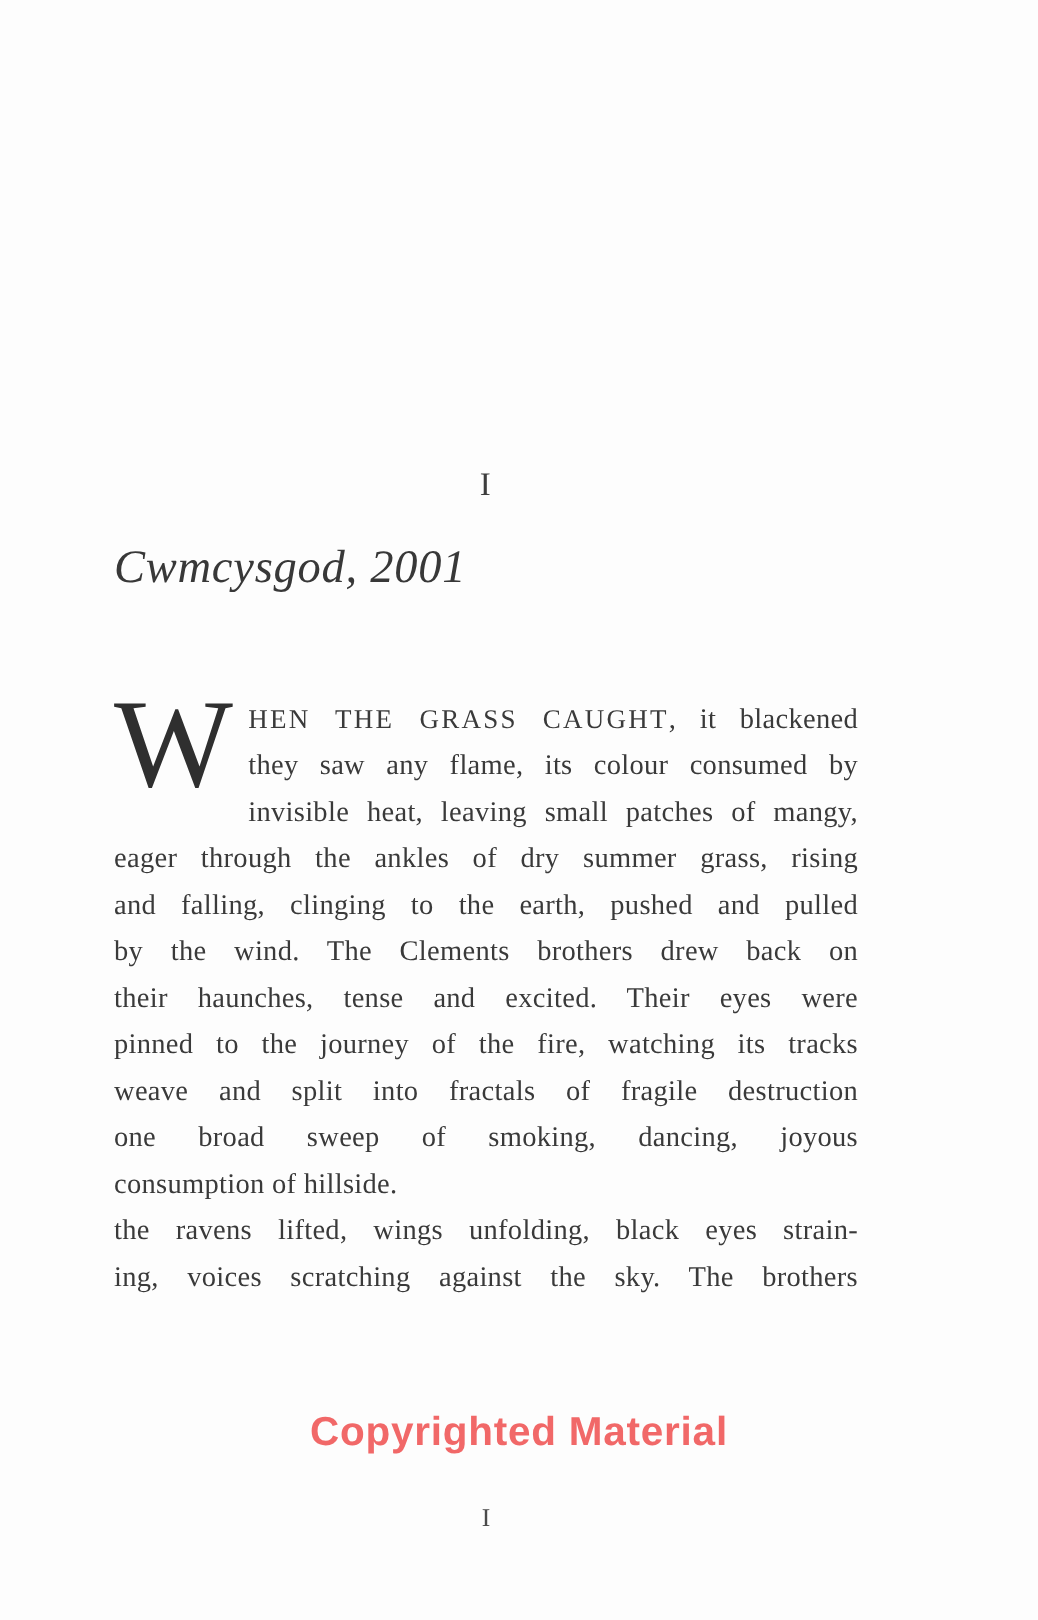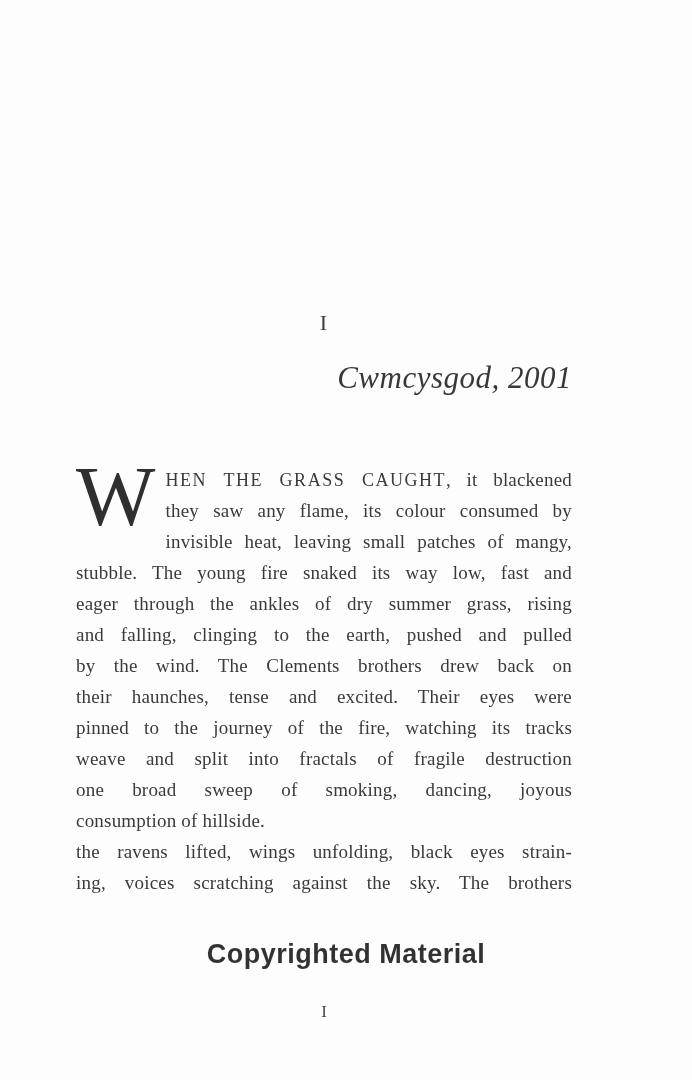--- a/index.html
+++ b/index.html
@@ -24,21 +24,21 @@
     text-align: center;
     font-size: 22px;
     letter-spacing: 1px;
     color: #3d3d3d;
   }
   .chapter-title {
     position: absolute;
     top: 360px;
     left: 76px;
     width: 496px;
-    text-align: right;
+    text-align: left;
     font-style: italic;
     font-size: 31px;
     letter-spacing: 0.5px;
     color: #383838;
   }
   .body-text {
     position: absolute;
     top: 464px;
     left: 76px;
     width: 496px;
@@ -73,21 +73,21 @@
   .watermark {
     position: absolute;
     top: 939px;
     left: 0;
     width: 692px;
     text-align: center;
     font-family: "Liberation Sans", sans-serif;
     font-weight: bold;
     font-size: 27px;
     letter-spacing: 0.5px;
-    color: #000000;
+    color: #ef4444;
     opacity: 0.8;
   }
   .page-number {
     position: absolute;
     top: 1002px;
     left: 76px;
     width: 496px;
     text-align: center;
     font-size: 17px;
     color: #4a4a4a;
@@ -102,21 +102,20 @@
 
   <div class="chapter-title">Cwmcysgod, 2001</div>
 
   <div class="body-text">
 
     <div>
       <span class="dropcap">W</span>
       <div class="bodyline"><span class="sc">HEN THE GRASS CAUGHT</span><span>, it blackened before</span></div>
       <div class="bodyline">they saw any flame, its colour consumed by</div>
       <div class="bodyline">invisible heat, leaving small patches of mangy, charred</div>
-      <div class="bodyline">stubble. The young fire snaked its way low, fast and</div>
       <div class="bodyline">eager through the ankles of dry summer grass, rising</div>
       <div class="bodyline">and falling, clinging to the earth, pushed and pulled</div>
       <div class="bodyline">by the wind. The Clements brothers drew back on</div>
       <div class="bodyline">their haunches, tense and excited. Their eyes were</div>
       <div class="bodyline">pinned to the journey of the fire, watching its tracks</div>
       <div class="bodyline">weave and split into fractals of fragile destruction</div>
       <div class="bodyline">one broad sweep of smoking, dancing, joyous</div>
       <div class="bodyline lastline">consumption of hillside.</div>
     </div>
 

